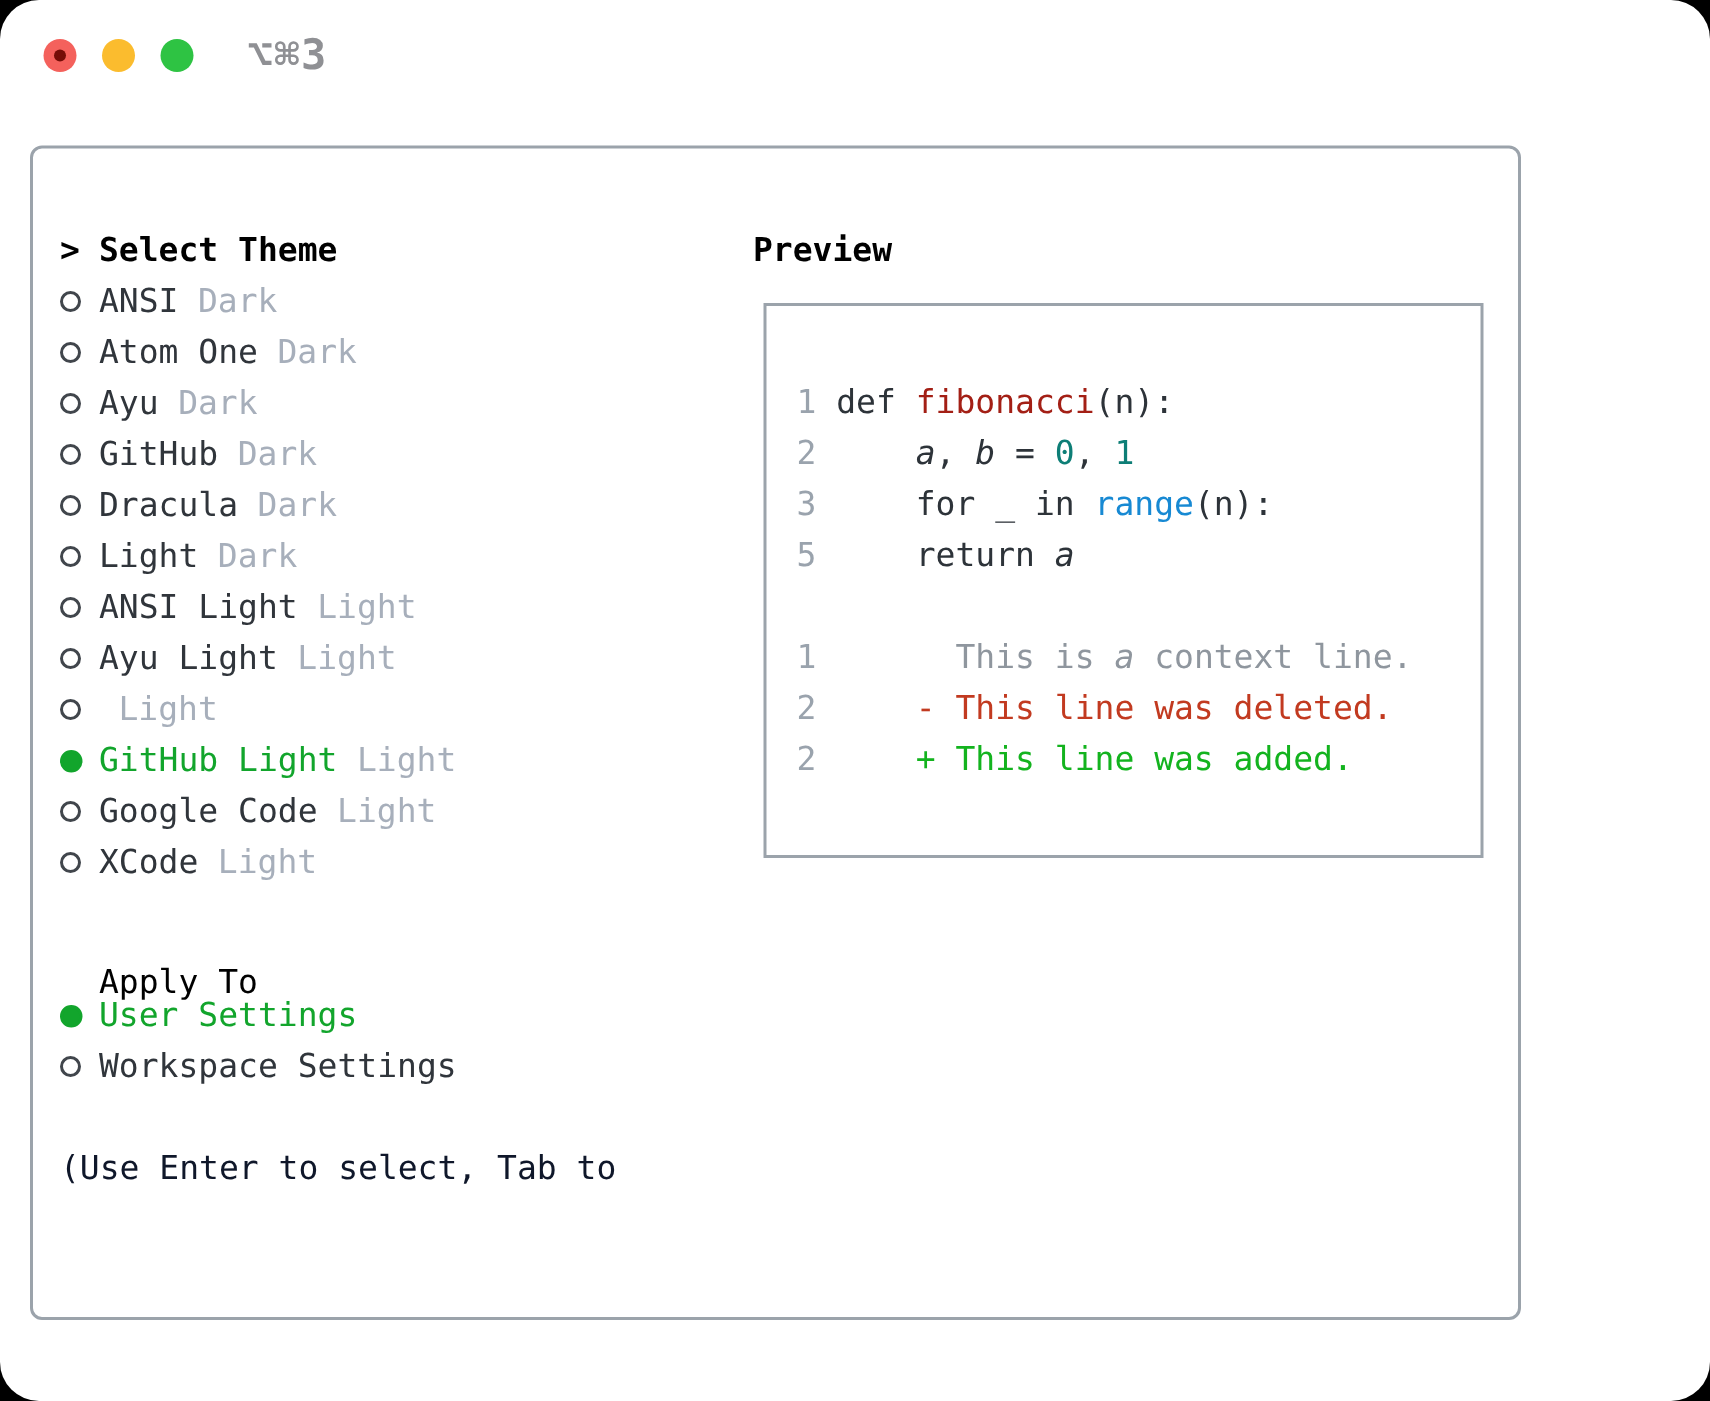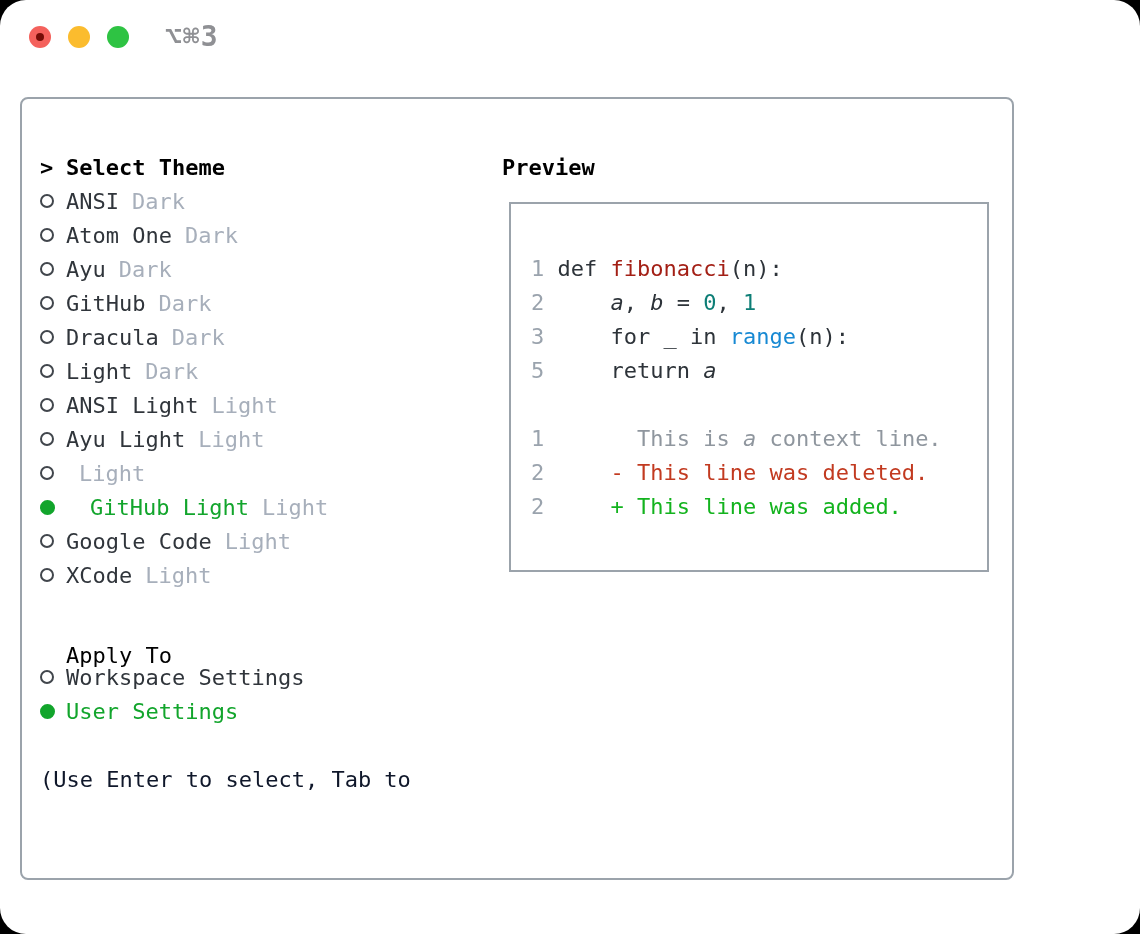--- a/index.html
+++ b/index.html
@@ -21,21 +21,21 @@
 
   
   .leftcol{position:absolute;left:18px;top:51px;}
   .row{display:flex;align-items:center;height:34px;font-size:22px;color:#30353b;white-space:pre;}
   .spacer{height:34px;}
   .iconcell{width:26px;display:flex;align-items:center;justify-content:flex-start;flex:none;}
   .radio{width:14px;height:14px;border:2px solid #41464c;border-radius:50%;box-sizing:border-box;background:transparent;}
   .radio.selected{background:#12a52c;border-color:#12a52c;width:15px;height:15px;}
   .hdr{font-weight:bold;color:#000;}
   .caret{font-weight:bold;color:#000;font-size:22px;}
-  .name.selected{color:#12a52c;margin-left:24px;}
+  .name.selected{color:#12a52c;}
   .variant{color:#a7afbb;margin-left:13px;}
   .optlabel.selected{color:#12a52c;}
   .hint{color:#0f172a;}
 
   
   .pheading{position:absolute;left:480px;top:51px;height:34px;display:flex;align-items:center;
             font-size:22px;font-weight:bold;color:#000;}
   .pbox{position:absolute;left:487px;top:103px;width:480px;height:370px;box-sizing:border-box;
         border:2px solid #9ba3ab;background:#fff;padding:48px 0 0 20px;overflow:hidden;}
   .cl{height:34px;font-size:22px;white-space:pre;line-height:34px;}
@@ -134,26 +134,26 @@
       </div>
 
       <div class="spacer"></div>
 
       <div class="row hdr">
         <span class="iconcell"></span>
         <span style="font-weight:normal;color:#000;margin-top:24px;">Apply To</span>
       </div>
 
       <div class="row">
+        <span class="iconcell"><span class="radio selected"></span></span>
+        <span class="optlabel selected">User Settings</span>
+      </div>
+      <div class="row">
         <span class="iconcell"><span class="radio"></span></span>
         <span class="optlabel">Workspace Settings</span>
-      </div>
-      <div class="row">
-        <span class="iconcell"><span class="radio selected"></span></span>
-        <span class="optlabel selected">User Settings</span>
       </div>
 
       <div class="spacer"></div>
 
       <div class="row hint">(Use Enter to select, Tab to</div>
     </div>
 
     <div class="pheading">Preview</div>
 
     <div class="pbox">

